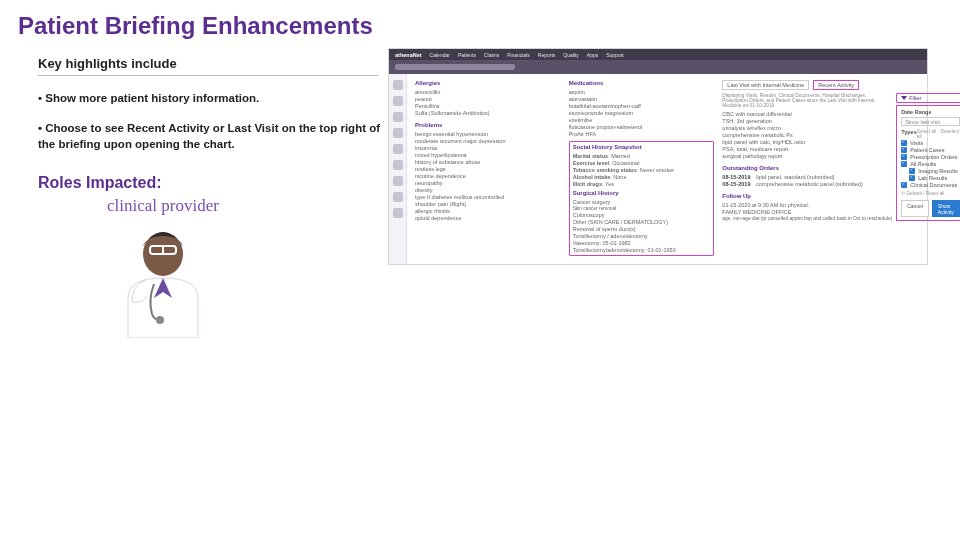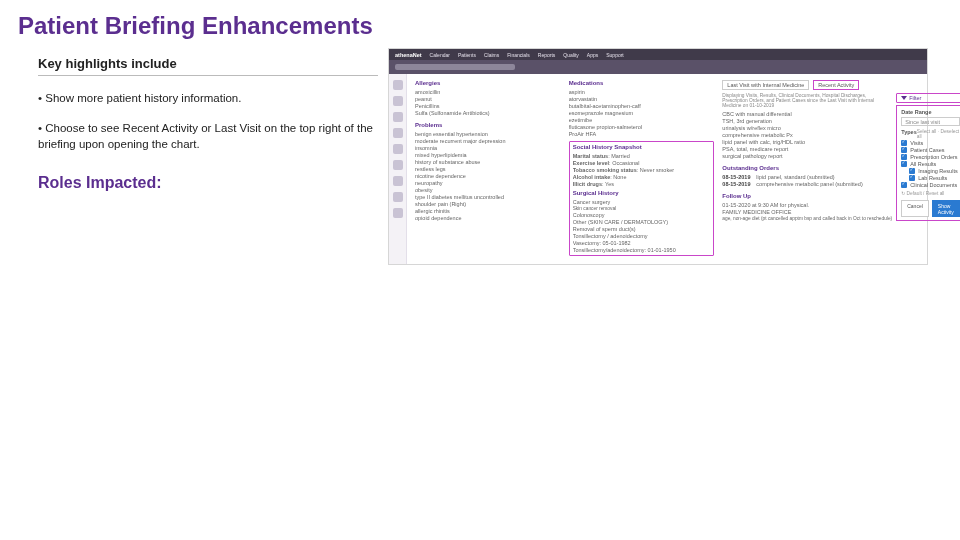--- a/index.html
+++ b/index.html
@@ -34,21 +34,21 @@
   }
   .heading-rule {
     height: 1px;
     background: #bbb;
     width: 340px;
     margin-bottom: 14px;
   }
   .bullet {
     font-size: 11.5px;
     color: #222;
-    font-weight: 400;
+    font-weight: 700;
     line-height: 1.4;
     margin-bottom: 14px;
     padding-left: 0;
   }
   .roles-heading {
     font-size: 16px;
     font-weight: 700;
     color: #5b2e8f;
     margin-top: 22px;
   }
@@ -197,20 +197,34 @@
 <div class="content-row">
   <div class="left-col">
     <div class="key-heading">Key highlights include</div>
     <div class="heading-rule"></div>
 
     <div class="bullet">• Show more patient history information.</div>
     <div class="bullet">• Choose to see Recent Activity or Last Visit on the top right of the briefing upon opening the chart.</div>
 
     <div class="roles-heading">Roles Impacted:</div>
 
+    <div class="clinical-block">
+      <div class="clinical-label">clinical provider</div>
+      <svg class="provider-svg" viewBox="0 0 110 120">
+        <ellipse cx="55" cy="36" rx="20" ry="22" fill="#7a5a47"></ellipse>
+        <path d="M35 28 q20 -28 40 0 q-4 -10 -20 -10 q-16 0 -20 10" fill="#2b2b2b"></path>
+        <rect x="42" y="28" width="26" height="8" rx="3" fill="none" stroke="#ffffff" stroke-width="2"></rect>
+        <line x1="55" y1="28" x2="55" y2="36" stroke="#ffffff" stroke-width="2"></line>
+        <path d="M20 120 L20 80 q0 -20 35 -20 q35 0 35 20 L90 120 Z" fill="#ffffff" stroke="#d8d4e4" stroke-width="1"></path>
+        <path d="M38 62 q-14 4 -14 22 q10 2 15 -6" fill="#ffffff" stroke="#d8d4e4"></path>
+        <path d="M55 60 L46 80 L55 74 L64 80 Z" fill="#6b4d9e"></path>
+        <path d="M46 66 q-6 16 -2 30 q2 6 8 6" fill="none" stroke="#777" stroke-width="2"></path>
+        <circle cx="52" cy="102" r="4" fill="#888"></circle>
+      </svg>
+    </div>
   </div>
 
   <div class="right-col">
     <div class="app-frame">
       <div class="app-topbar">
         <span class="brand">athenaNet</span>
         <span>Calendar</span>
         <span>Patients</span>
         <span>Claims</span>
         <span>Financials</span>

